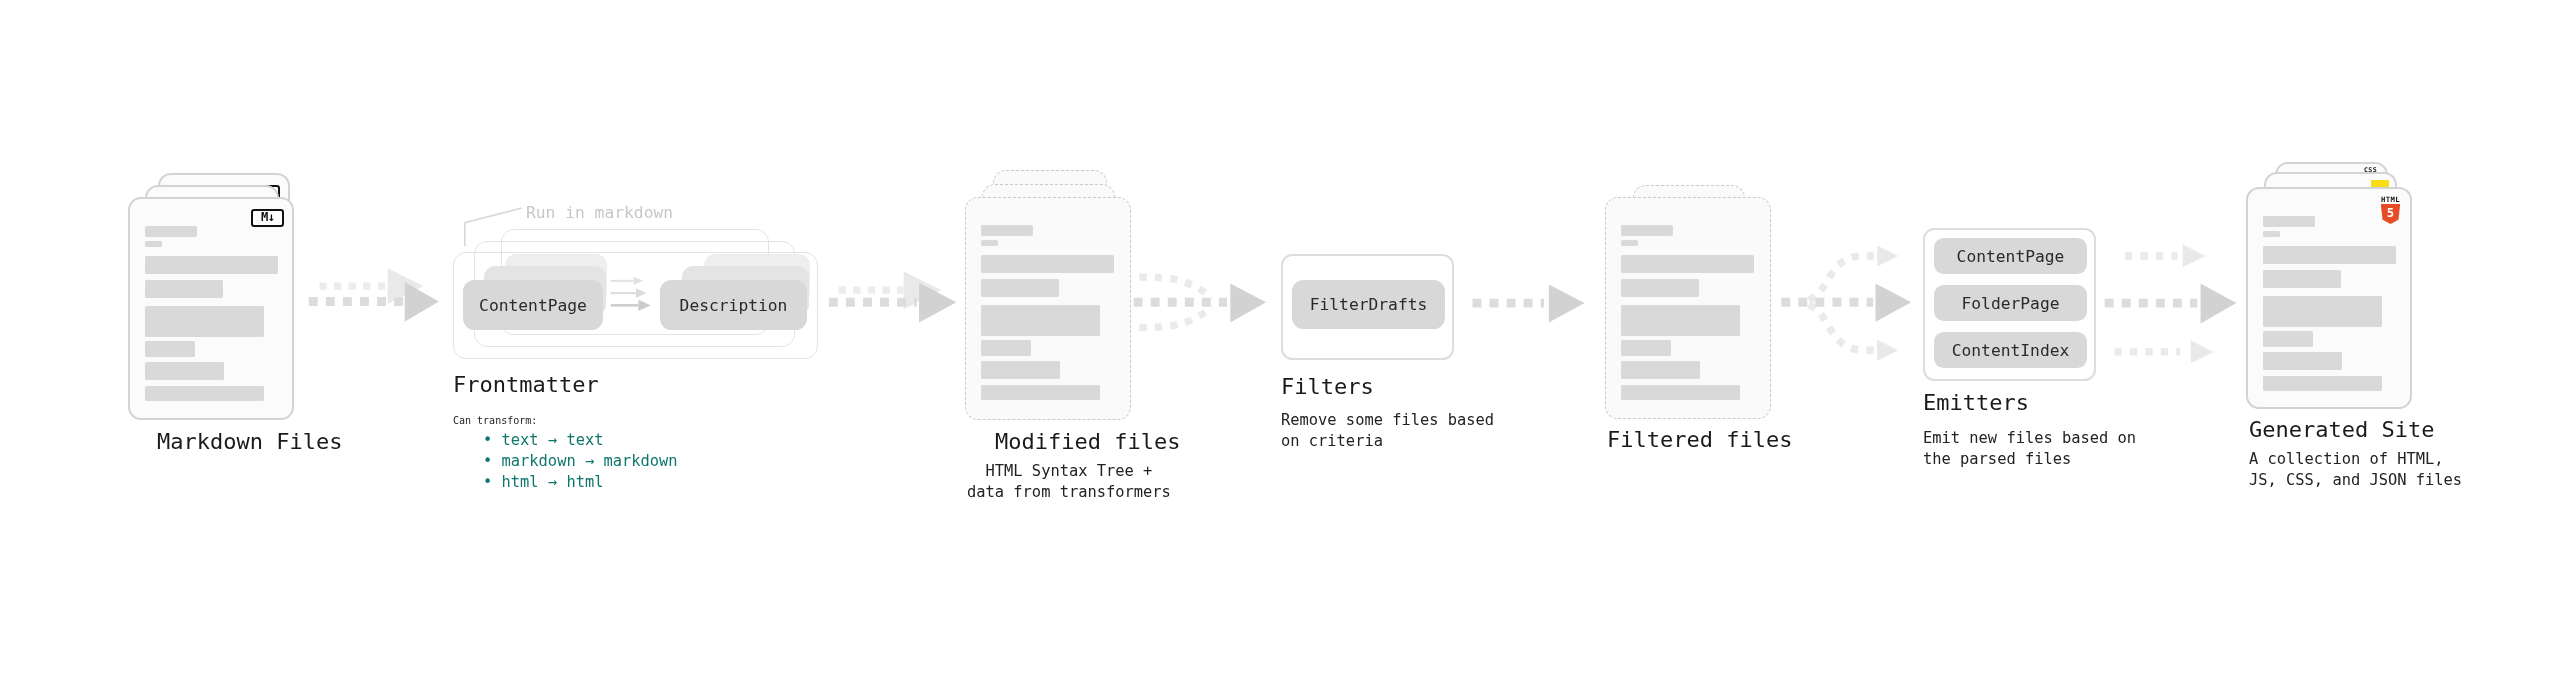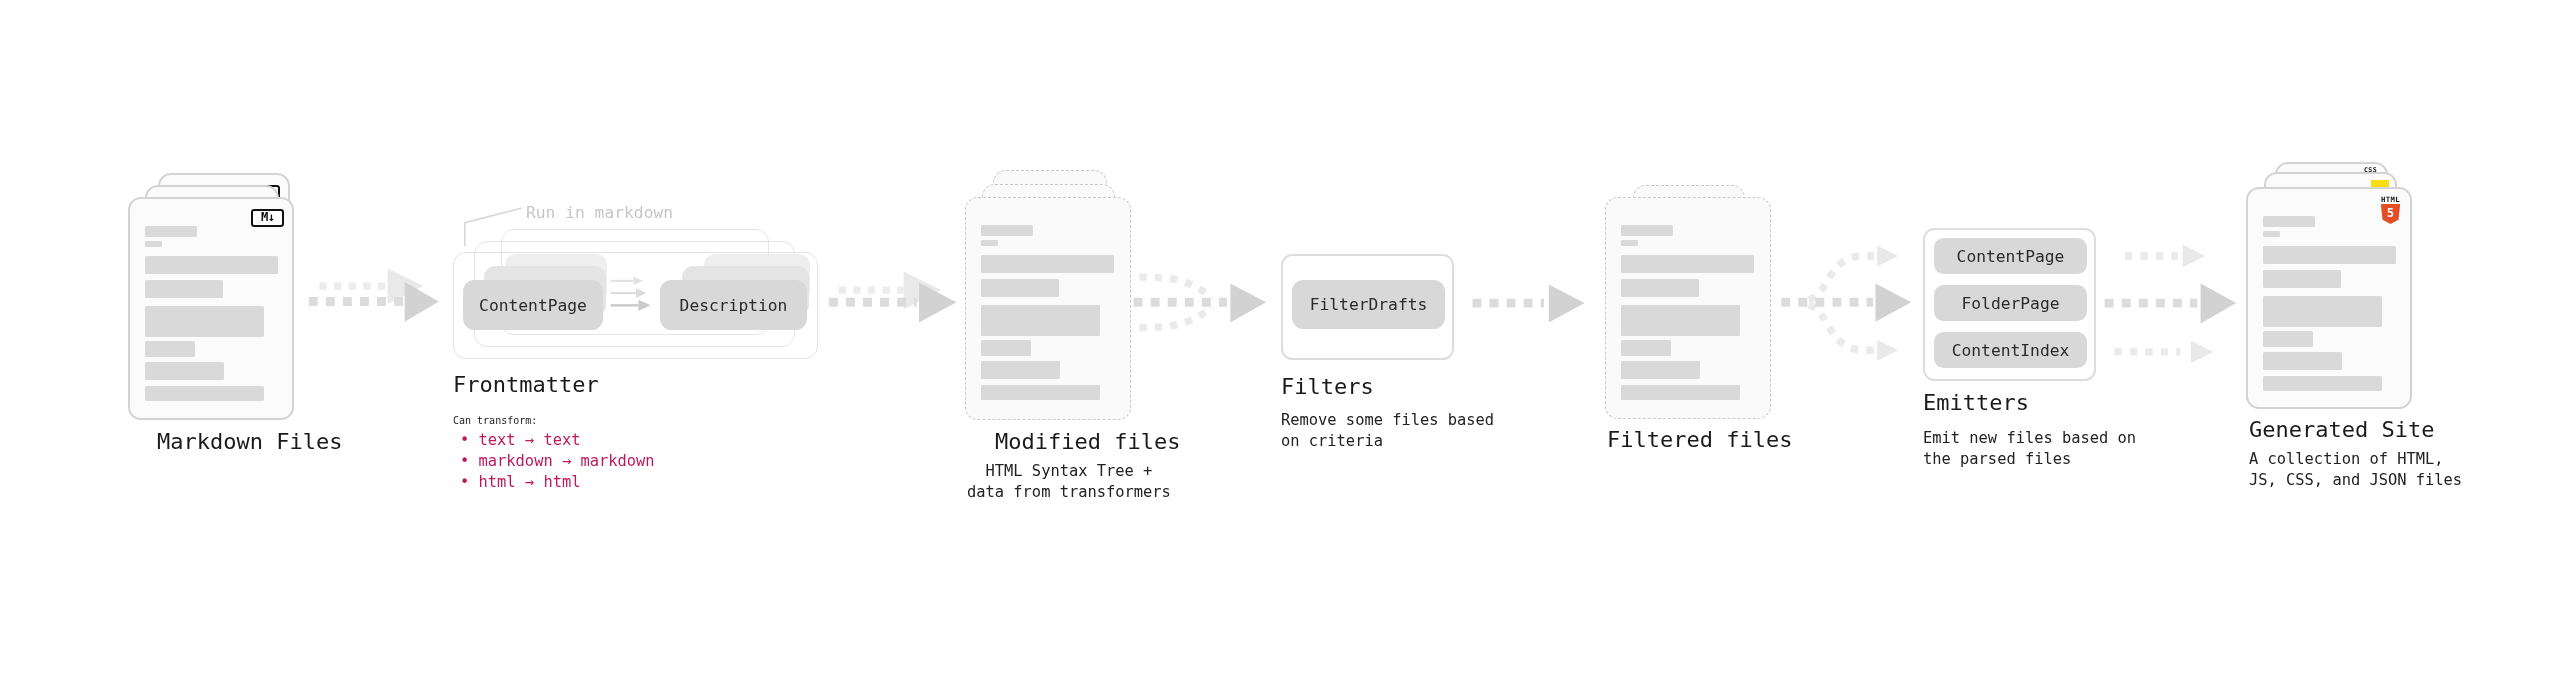--- a/index.html
+++ b/index.html
@@ -24,21 +24,21 @@
   .pill.g2{background:#e4e4e4;}
   .pill.g3{background:#eeeeee;}
 
   
   .obox{position:absolute;background:#ffffff;border:2px solid #dddddd;border-radius:11.4px;box-sizing:border-box;}
 
   
   .heading{position:absolute;font-size:22px;color:#1a1a1a;white-space:nowrap;}
   .sub{position:absolute;font-size:15.4px;line-height:21px;color:#222222;white-space:pre-line;}
   .note{position:absolute;font-size:10px;line-height:21px;color:#222222;white-space:nowrap;}
-  .bullets{position:absolute;font-size:15.4px;line-height:21px;color:#be185d;white-space:nowrap;}
+  .bullets{position:absolute;font-size:15.4px;line-height:21px;color:#0f766e;white-space:nowrap;margin-left:23px;}
   .faded-label{position:absolute;font-size:16.3px;color:#c7c7c7;white-space:nowrap;}
 
   
   .css-badge{position:absolute;top:3.3px;right:6.5px;width:18px;text-align:center;}
   .css-badge .css-word{font-size:6.5px;font-weight:bold;color:#111;line-height:6.5px;letter-spacing:0.4px;}
   .css-badge .css-bar{width:16.3px;height:4.1px;background:#2760e8;margin:0.8px auto 0;}
   .js-badge{position:absolute;top:5.7px;right:5.7px;width:18.7px;height:9px;background:#f9dc13;}
   .html5-badge{position:absolute;top:6.5px;right:9px;width:21px;text-align:center;}
   .html5-badge .html-word{font-size:7.3px;font-weight:bold;color:#111;line-height:7.3px;letter-spacing:0.4px;}
   .html5-badge .shield{width:19.5px;height:20.3px;margin:0.8px auto 0;background:#e44d26;

